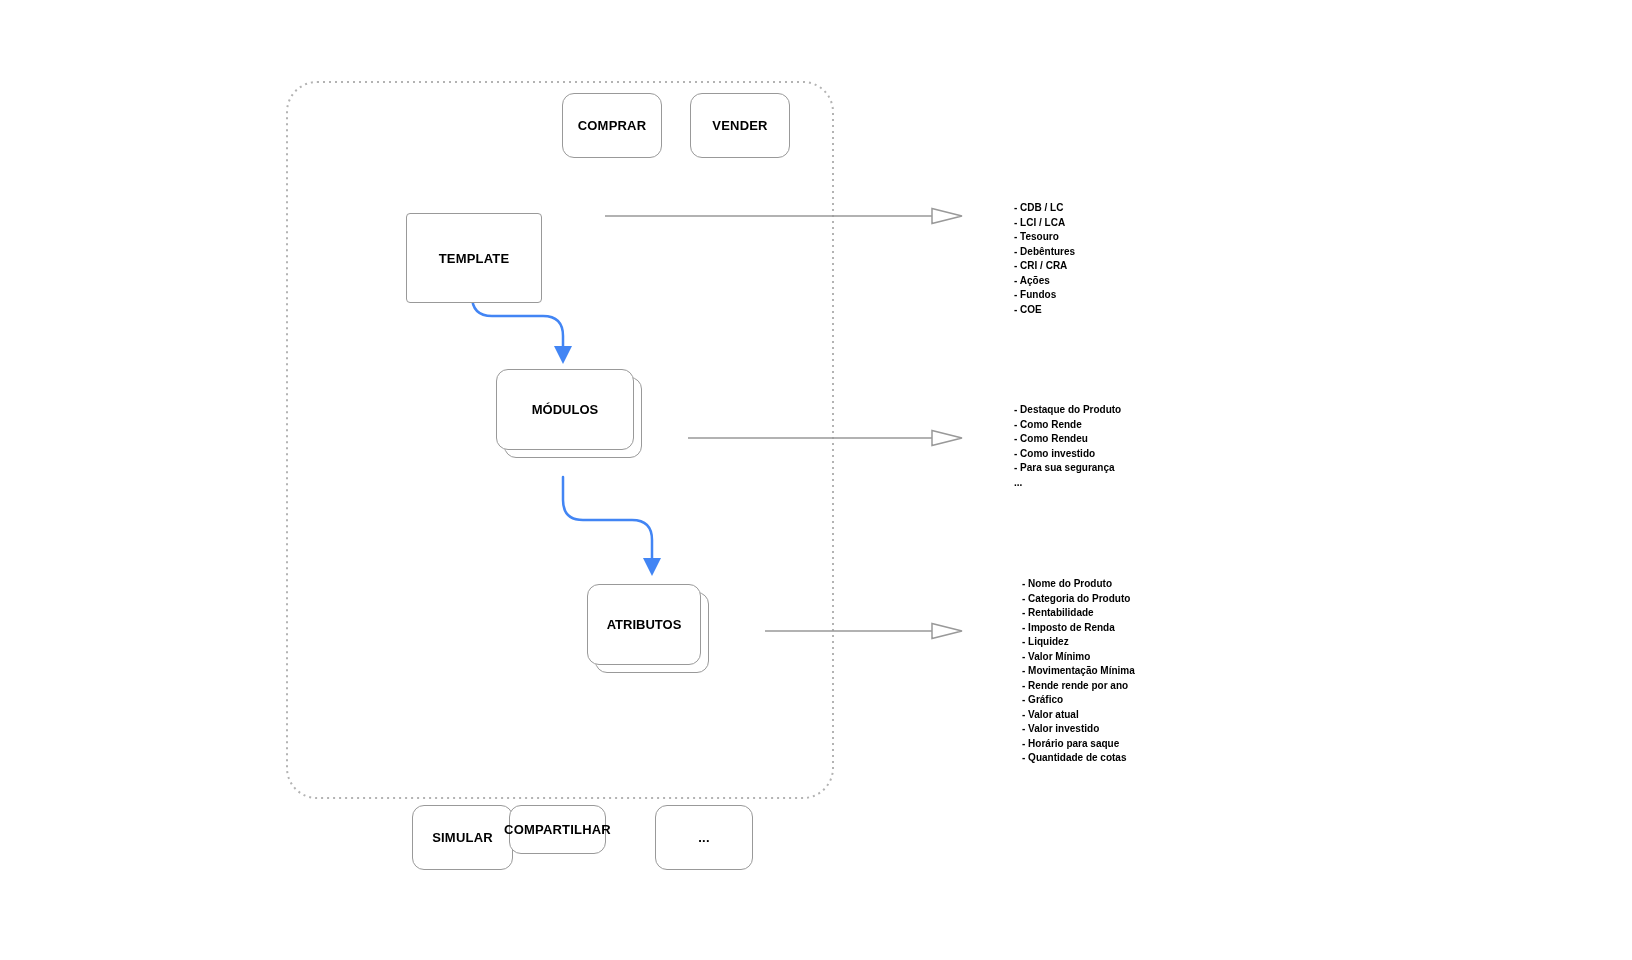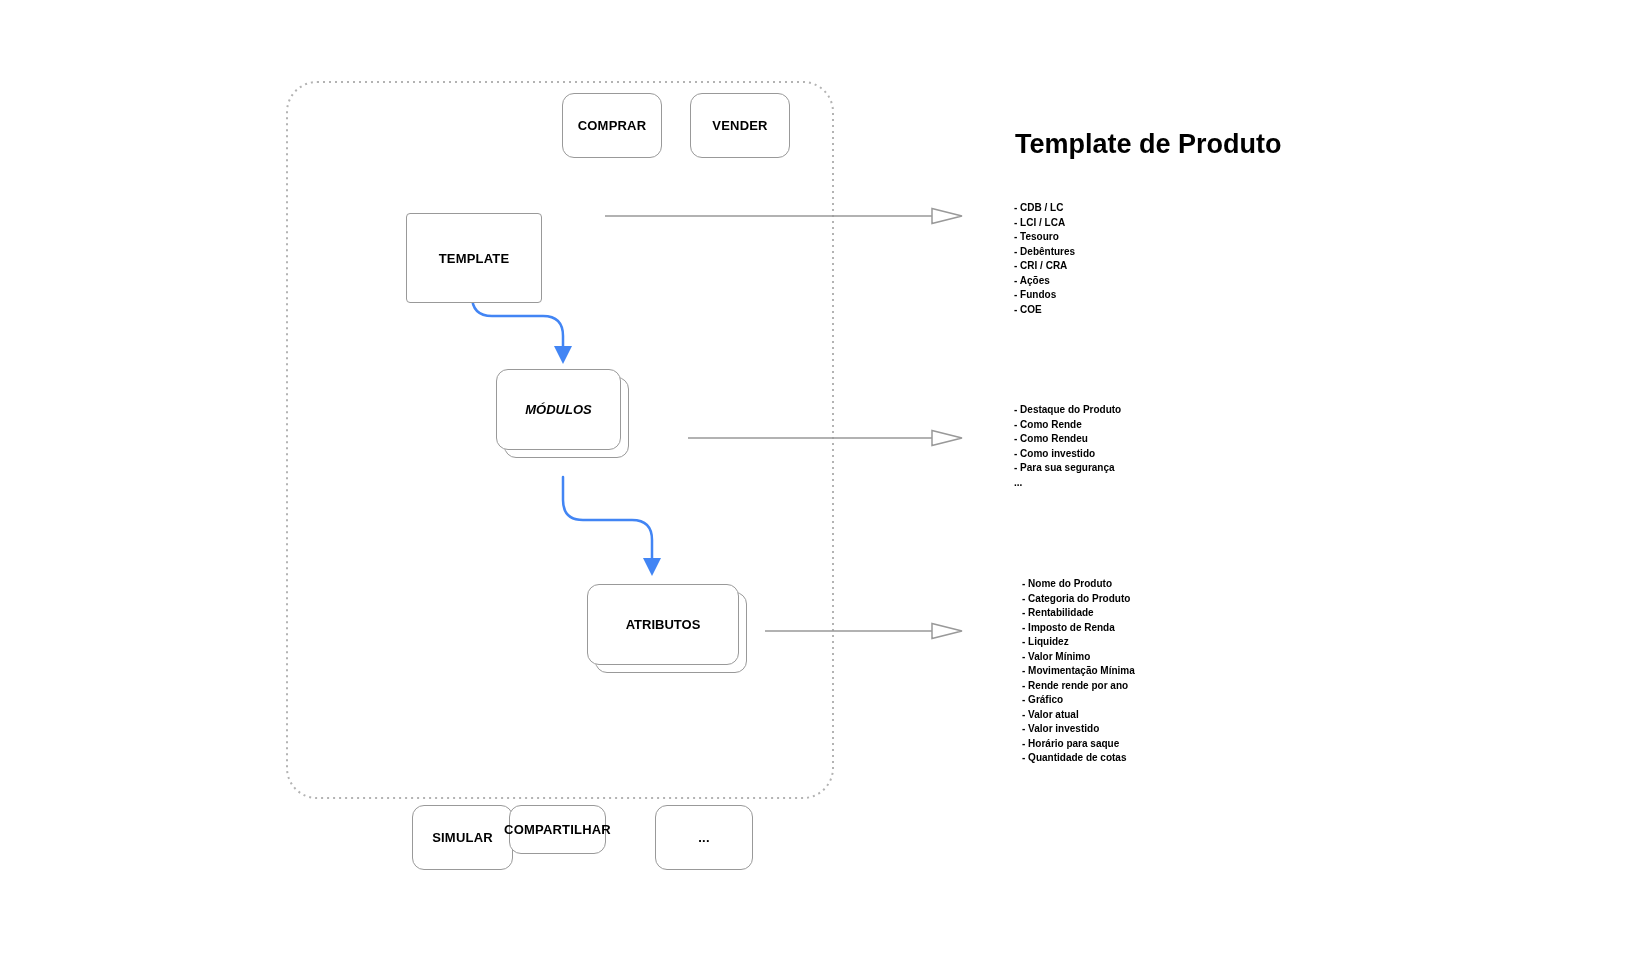--- a/index.html
+++ b/index.html
@@ -122,45 +122,44 @@
     <span>COMPRAR</span>
   </div>
   <div class="node" style="left:690px; top:48px; width:100px; height:65px;">
     <span>VENDER</span>
   </div>
 
   <div class="node" style="left:406px; top:168px; width:136px; height:90px; border-radius:4px;">
     <span>TEMPLATE</span>
   </div>
 
-  <div class="stack" style="left:496px; top:369px; width:125px; height:81px;font-style:italic;">
+  <div class="stack" style="left:496px; top:369px; width:138px; height:81px;">
     <div class="card-back"></div>
     <div class="card-front">
       <span>MÓDULOS</span>
     </div>
   </div>
 
-  <div class="stack" style="left:587px; top:584px; width:152px; height:81px;">
+  <div class="stack" style="left:587px; top:584px; width:114px; height:81px;">
     <div class="card-back"></div>
     <div class="card-front">
       <span>ATRIBUTOS</span>
     </div>
   </div>
 
   <div class="node" style="left:412px; top:760px; width:101px; height:65px;">
     <span>SIMULAR</span>
   </div>
   <div class="node" style="left:509px; top:760px; width:97px; height:49px;">
     <span>COMPARTILHAR</span>
   </div>
   <div class="node" style="left:655px; top:760px; width:98px; height:65px;">
     <span>...</span>
   </div>
 
-  <div class="side-title">Template de Produto</div>
 
   <div class="side-list" id="list-template">
       <div>- CDB / LC</div>
       <div>- LCI / LCA</div>
       <div>- Tesouro</div>
       <div>- Debêntures</div>
       <div>- CRI / CRA</div>
       <div>- Ações</div>
       <div>- Fundos</div>
       <div>- COE</div>

